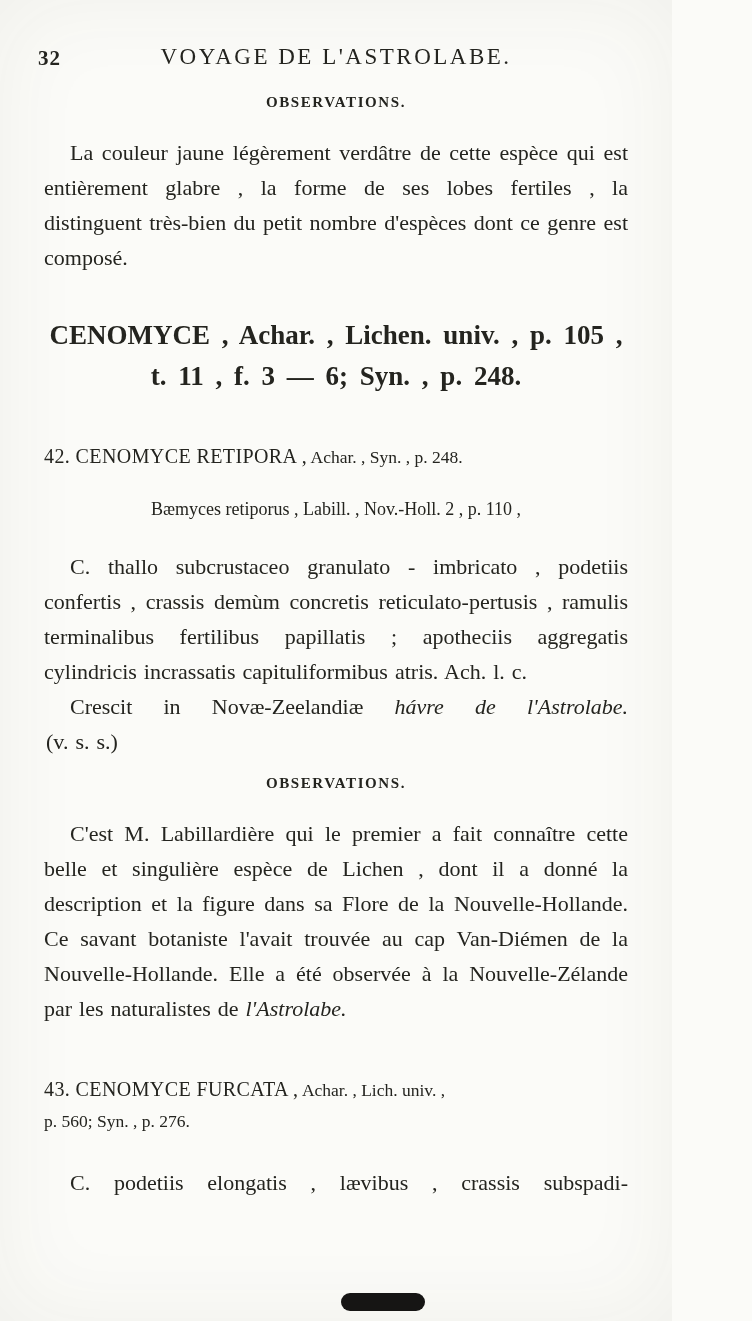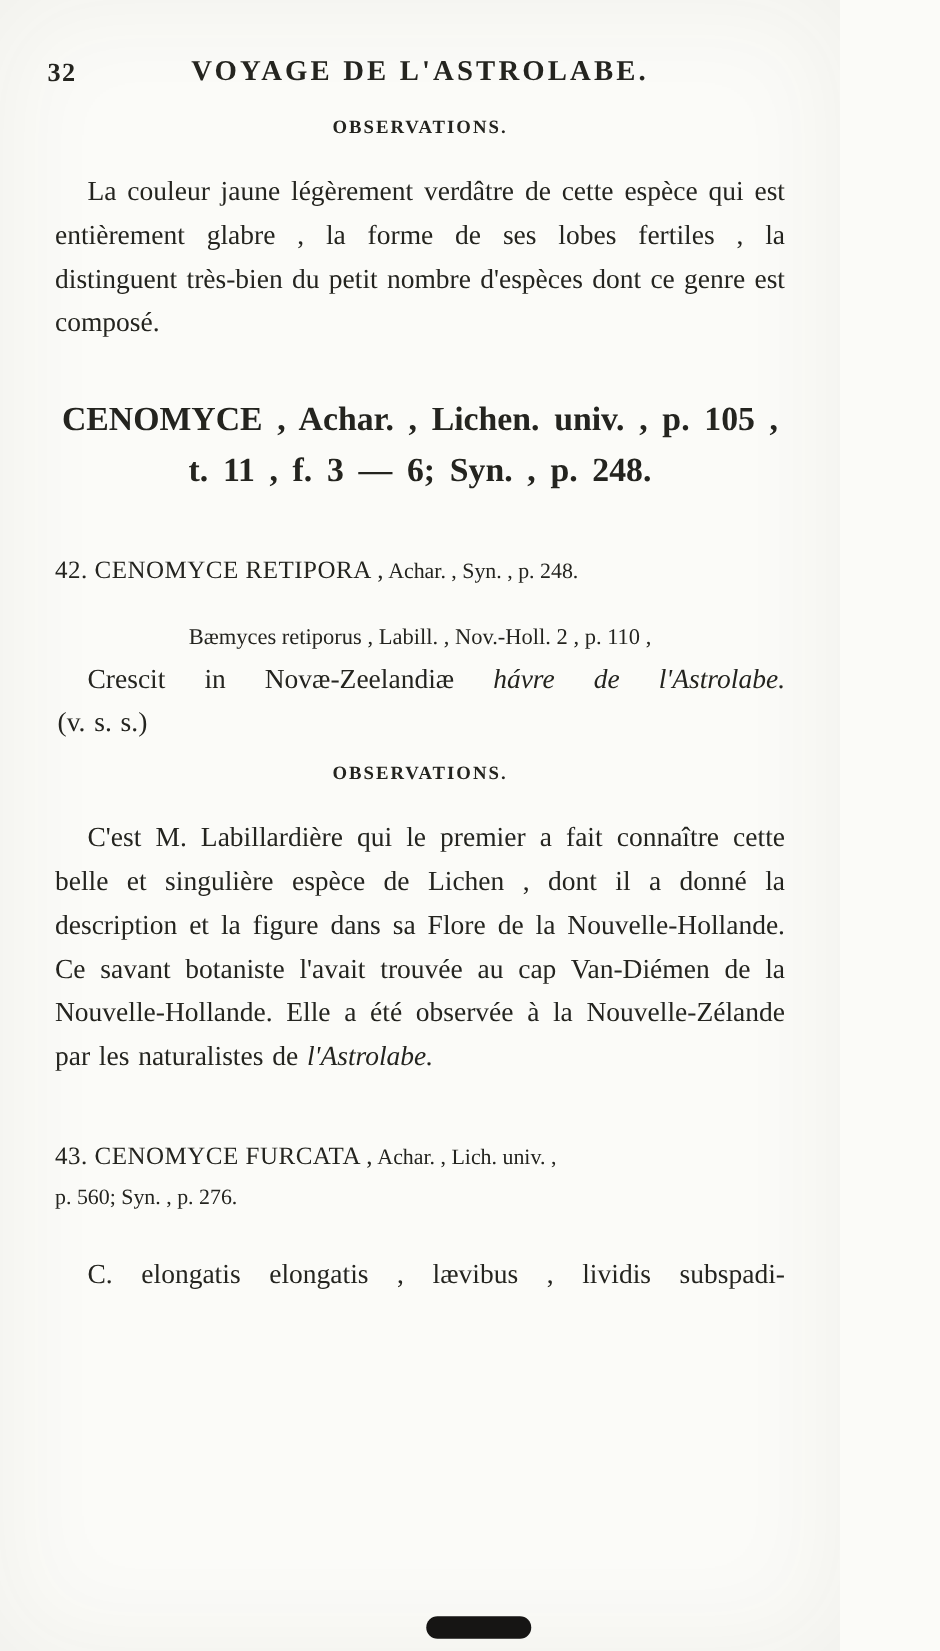--- a/index.html
+++ b/index.html
@@ -19,21 +19,21 @@
     box-shadow: inset 0 0 90px rgba(70, 60, 35, 0.06);
   }
   .page-header { position: relative; height: 34px; margin-top: 8px; }
   .page-number {
     position: absolute; left: -6px; top: 2px;
     font-size: 21px; font-weight: 700; letter-spacing: 1px;
   }
   .running-title {
     position: absolute; left: 0; right: 0; top: 0;
     text-align: center;
-    font-size: 23px; font-weight: 700; letter-spacing: 2.5px;
+    font-size: 23px; font-weight: 400; letter-spacing: 2.5px;
   }
   .obs-heading {
     margin: 16px 0 0;
     text-align: center;
     font-size: 15px; font-weight: 700; letter-spacing: 1.6px;
   }
   .body-par {
     margin: 24px 0 0;
     font-size: 22px; line-height: 35px;
     text-align: justify; text-indent: 26px;
@@ -87,31 +87,32 @@
     <span class="gh-line">CENOMYCE , Achar. , Lichen. univ. , p. 105 ,</span>
     <span class="gh-line">t. 11 , f. 3 — 6; Syn. , p. 248.</span>
   </h1>
 
   <p class="species-title"><span class="sp-name">42. CENOMYCE RETIPORA ,</span><span class="sp-ref"> Achar. , Syn. , p. 248.</span></p>
 
   <p class="synonym">
     <span class="syn-line">Bæmyces retiporus , Labill. , Nov.-Holl. 2 , p. 110 ,</span>
   </p>
 
+  <p class="body-par">C. thallo subcrustaceo granulato - imbricato , podetiis confertis , crassis demùm concretis reticulato-pertusis , ramulis terminalibus fertilibus papillatis ; apotheciis aggregatis cylindricis incrassatis capituliformibus atris. Ach. l. c.</p>
 
   <p class="body-par habitat"><span>Crescit in Novæ-Zeelandiæ </span><span class="italic">hávre de l'Astrolabe.</span></p>
 
   <p class="body-par vss">(v. s. s.)</p>
 
   <h3 class="obs-heading">OBSERVATIONS.</h3>
 
   <p class="body-par"><span>C'est M. Labillardière qui le premier a fait connaître cette belle et singulière espèce de Lichen , dont il a donné la description et la figure dans sa Flore de la Nouvelle-Hollande. Ce savant botaniste l'avait trouvée au cap Van-Diémen de la Nouvelle-Hollande. Elle a été observée à la Nouvelle-Zélande par les naturalistes de </span><span class="italic">l'Astrolabe.</span></p>
 
   <p class="species-title">
     <span class="st-line"><span class="sp-name">43. CENOMYCE FURCATA ,</span><span class="sp-ref"> Achar. , Lich. univ. ,</span></span>
     <span class="st-line sp-ref">p. 560; Syn. , p. 276.</span>
   </p>
 
-  <p class="body-par last-par">C. elongatis elongatis , lævibus , lividis subspadi-</p>
+  <p class="body-par last-par">C. podetiis elongatis , lævibus , crassis subspadi-</p>
 
   <div class="artifact"></div>
 
 </div>
 
 </body></html>

